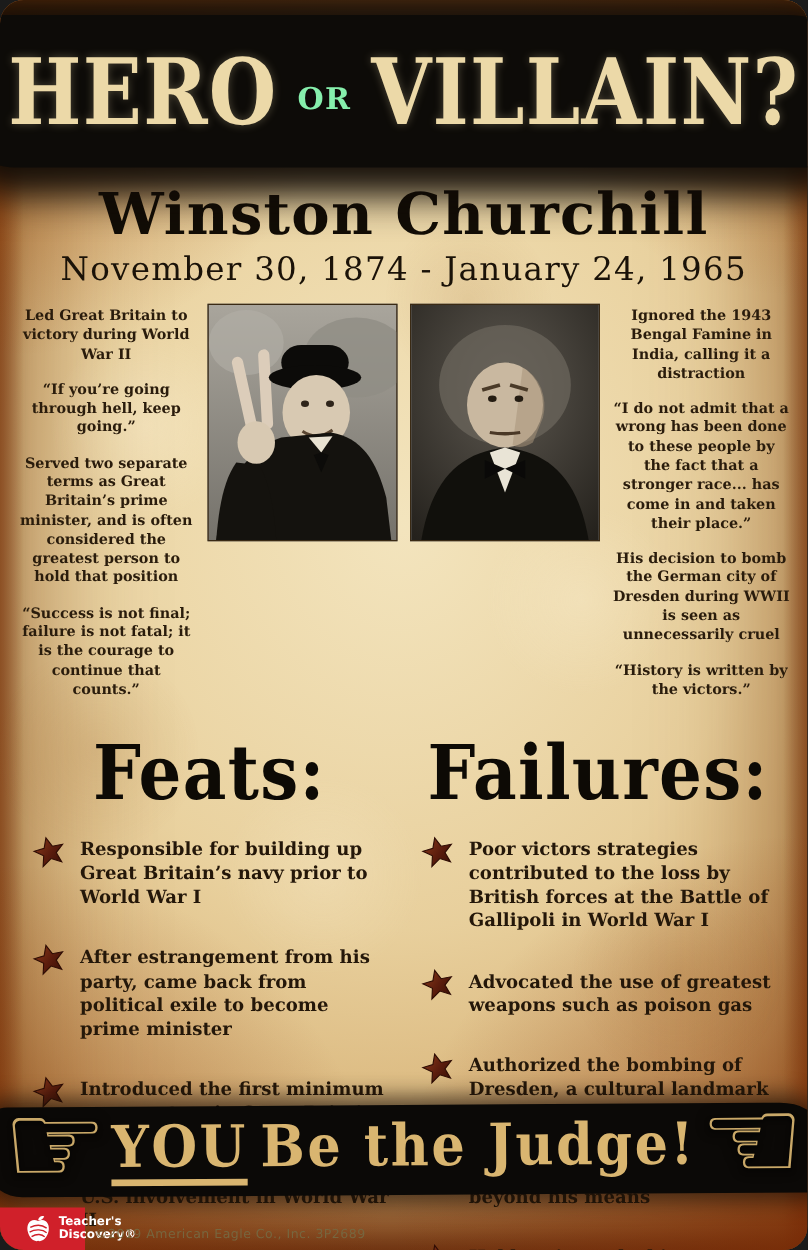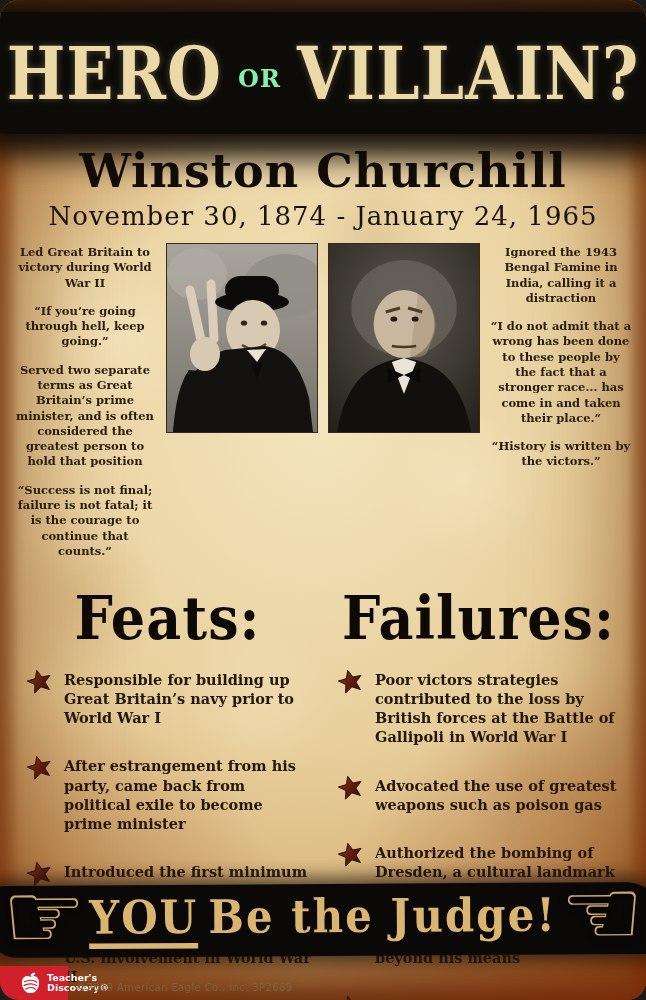--- a/index.html
+++ b/index.html
@@ -214,20 +214,21 @@
             <path d="M62,118 L74,150 L86,118 L74,114 Z" fill="#e9e4d6"></path>
             <path d="M58,124 L74,131 L58,139 Z" fill="#0a0908"></path>
             <path d="M90,124 L74,131 L90,139 Z" fill="#0a0908"></path>
           </svg>
         </figure>
       </div>
 
       <div class="side-col">
         <p>Ignored the 1943 Bengal Famine in India, calling it a distraction</p>
         <p>“I do not admit that a wrong has been done to these people by the fact that a stronger race... has come in and taken their place.”</p>
+        <p>His decision to bomb the German city of Dresden during WWII is seen as unnecessarily cruel</p>
         <p>“History is written by the victors.”</p>
       </div>
     </section>
 
     <section class="lists">
       <div class="list-col">
         <h3 class="list-heading">Feats:</h3>
         <ul class="star-list">
           <li>
             <span class="star-wrap"><svg viewBox="0 0 24 24">

